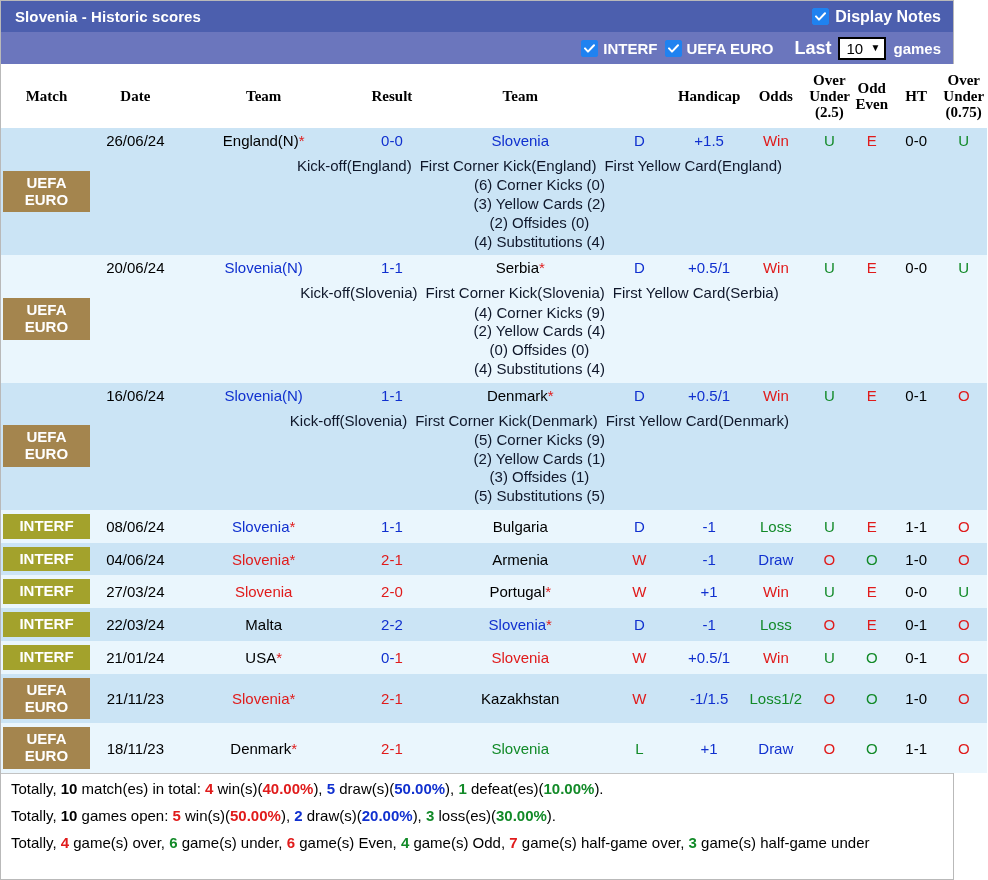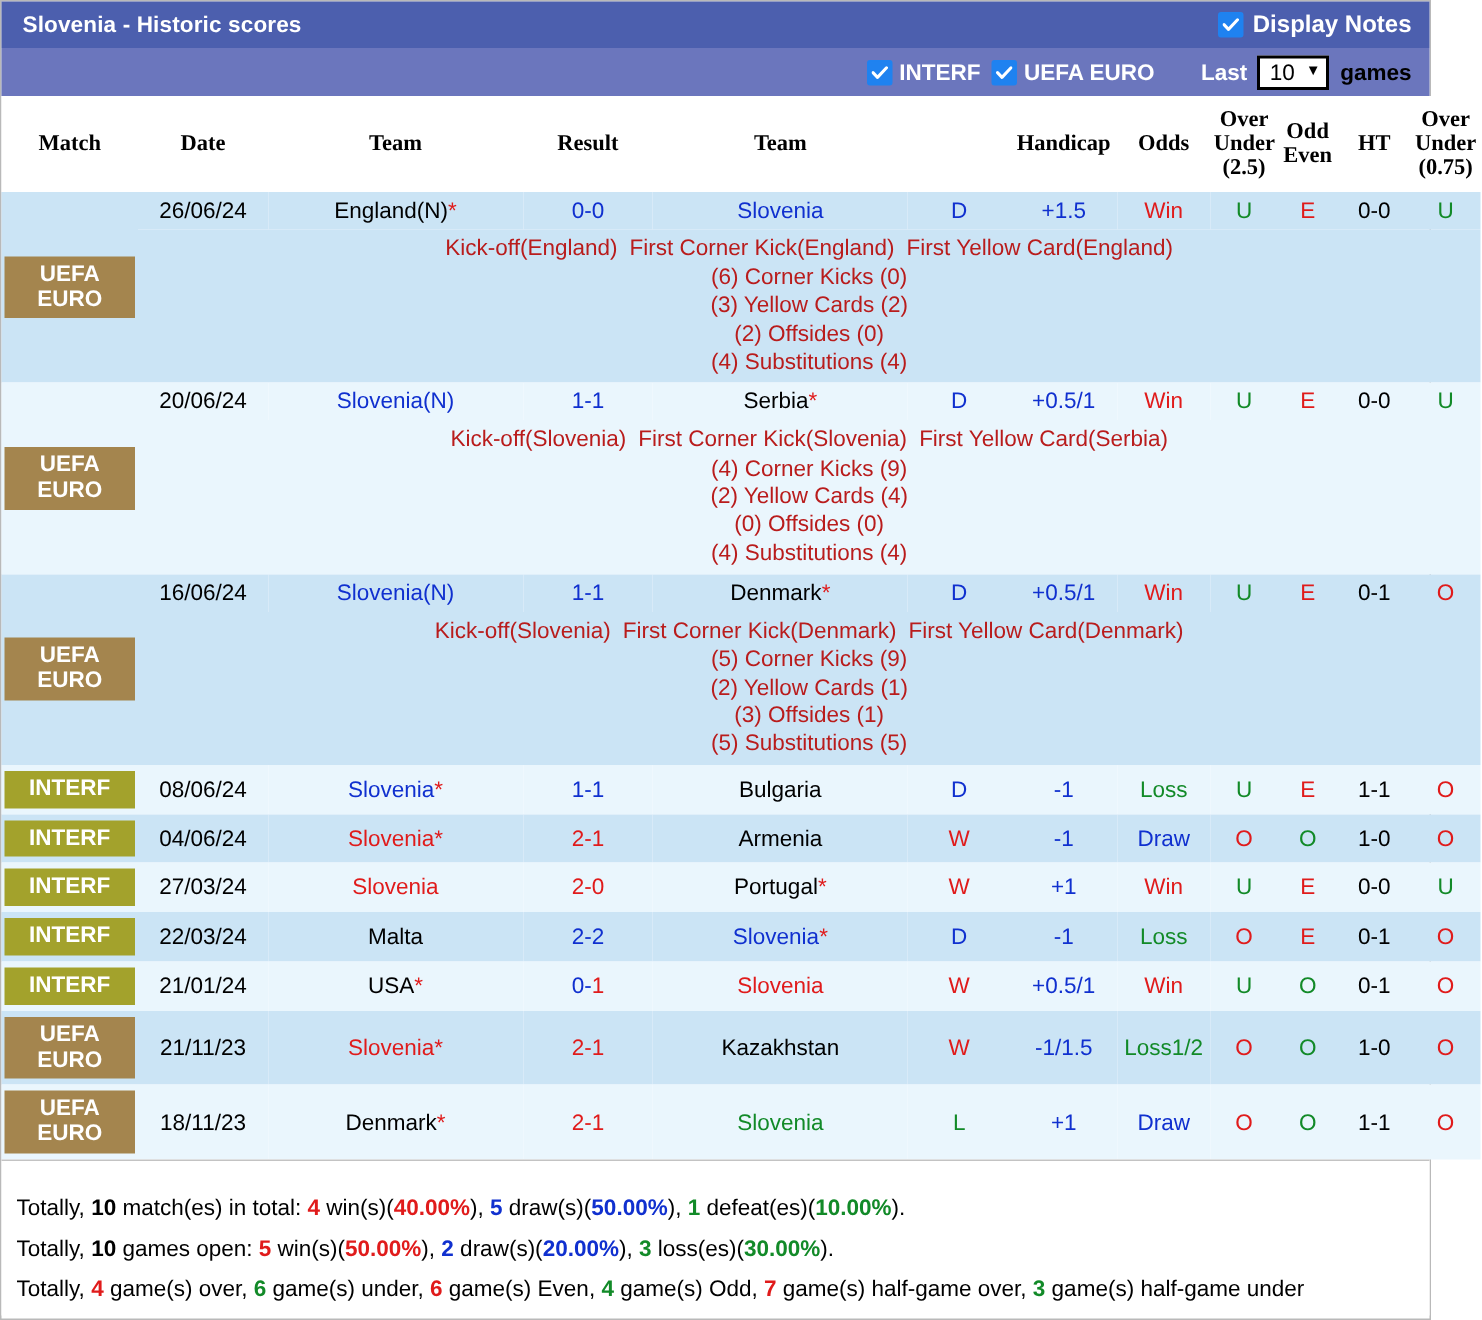--- a/index.html
+++ b/index.html
@@ -67,22 +67,22 @@
   .filter-label {
     color: #ffffff;
     font-weight: bold;
     font-size: 15px;
   }
   .filter-group {
     display: flex;
     align-items: center;
     gap: 5px;
   }
-  .last-label { color:#ffffff; font-weight:bold; font-size:15px; margin-left:24px;}
-  .games-label { color:#000000; font-weight:bold; font-size:15px; }
+  .last-label { color:#ffffff; font-weight:bold; font-size:18px; margin-left:14px;}
+  .games-label { color:#ffffff; font-weight:bold; font-size:15px; }
 
   
   .cbx {
     width: 15px;
     height: 15px;
     background: #1f82f0;
     border: 1px solid #1f82f0;
     border-radius: 2px;
     display: inline-flex;
     align-items: center;
@@ -163,36 +163,36 @@
   }
   .badge-uefa { background: #a4854e; }
   .badge-interf { background: #a3a22c; }
 
   td.badge-cell { padding: 0; }
 
   .notes-cell {
     padding: 2px 0 10px 0;
     text-align: center;
     font-size: 15px;
-    color: #b91c1c;
+    color: #0f172a;
     line-height: 1.22;
   }
   .notes-firsts {
     display: flex;
     justify-content: center;
     gap: 8px;
     white-space: nowrap;
     padding-bottom: 1px;
   }
   .notes-stats div { line-height: 1.25; }
 
   
   .footer {
     border-top: 1px solid #c3c3c3;
-    padding: 19px 8px 4px 8px;
+    padding: 2px 8px 4px 8px;
     background: #ffffff;
   }
   .footer-line {
     font-size: 15px;
     color: #1a1a1a;
     padding: 4px 2px 4px 2px;
     line-height: 1.25;
     white-space: nowrap;
   }
   .footer-line + .footer-line { }

